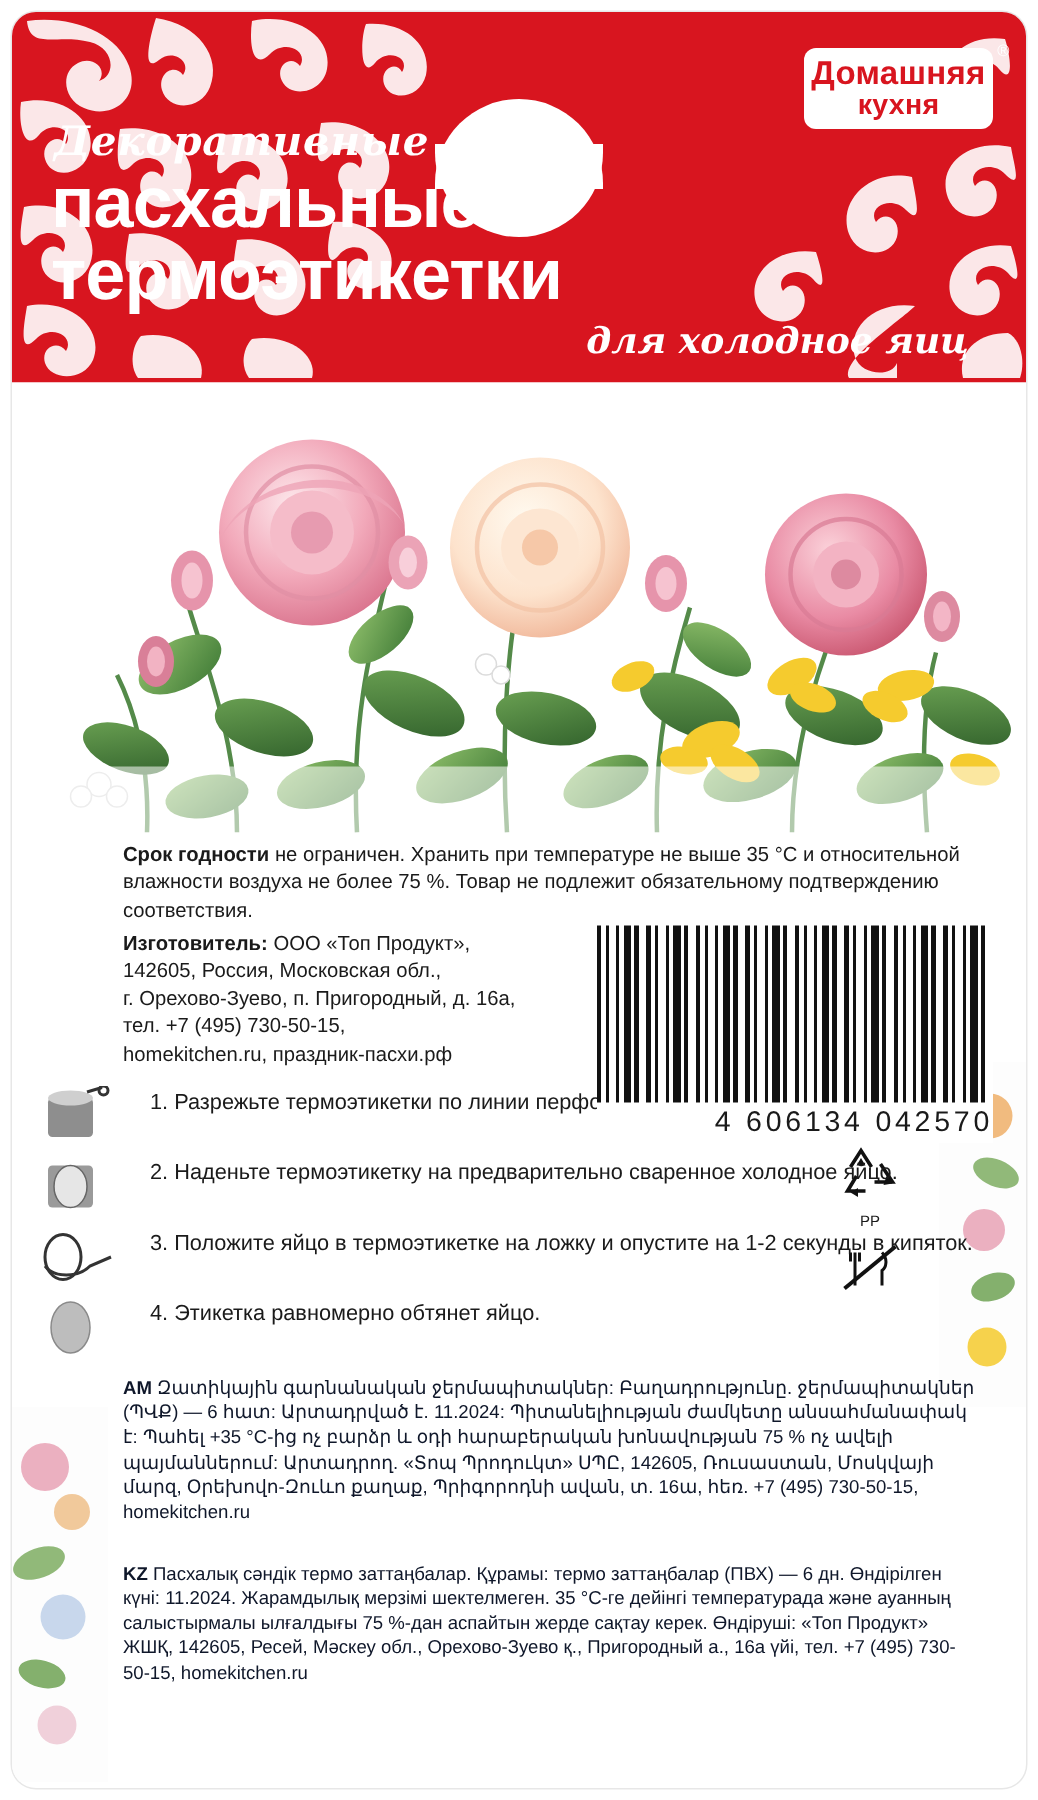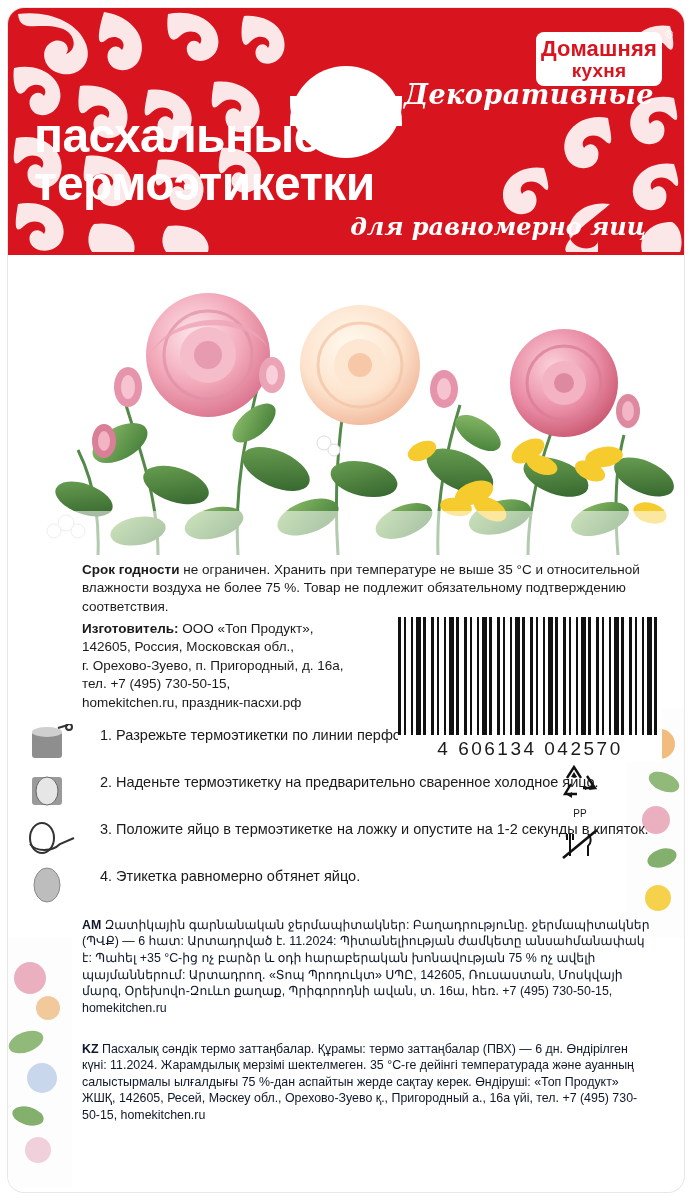--- a/index.html
+++ b/index.html
@@ -115,21 +115,20 @@
     width: 620px;
   }
   .t-dec {
     color: #ffffff;
     font-family: "DejaVu Serif", serif;
     font-style: italic;
     font-weight: bold;
     font-size: 27px;
     letter-spacing: .5px;
     margin: 0 0 2px 2px;
-    text-align: right;
   }
   .t-main {
     color: #ffffff;
     font-size: 48px;
     font-weight: bold;
     letter-spacing: -0.6px;
     line-height: 1;
     margin: 0;
   }
   .t-sub {
@@ -174,21 +173,21 @@
     width: 264px;
     background:
       repeating-linear-gradient(to right,
         #111 0 3px, #fff 3px 6px, #111 6px 8px, #fff 8px 13px,
         #111 13px 15px, #fff 15px 18px, #111 18px 23px, #fff 23px 25px,
         #111 25px 28px, #fff 28px 33px);
   }
   .barcode-num {
     font-size: 19px;
     letter-spacing: 2.5px;
-    text-align: center;
+    text-align: right;
     margin-top: 1px;
     font-family: "Liberation Sans", sans-serif;
   }
 
   
   .instructions {
     position: relative;
     margin-top: 14px;
     padding: 0 24px 0 92px;
     font-size: 14.5px;
@@ -301,21 +300,21 @@
 
     <div class="brand">
       <span class="b1">Домашняя</span>
       <span class="b2">кухня</span>
       <span class="reg">®</span>
     </div>
 
     <div class="title-block">
       <div class="t-dec">Декоративные</div>
       <div class="t-main">пасхальные термоэтикетки</div>
-      <div class="t-sub">для равномерно яиц</div>
+      <div class="t-sub">для холодное яиц</div>
     </div>
   </div>
 
   <div class="flowers">
     <svg width="676" height="300" viewBox="0 0 676 300">
       <defs>
         <radialGradient id="rosePink" cx="40%" cy="35%" r="70%">
           <stop offset="0%" stop-color="#fde8ec"></stop>
           <stop offset="55%" stop-color="#f2a9ba"></stop>
           <stop offset="100%" stop-color="#d9728c"></stop>

